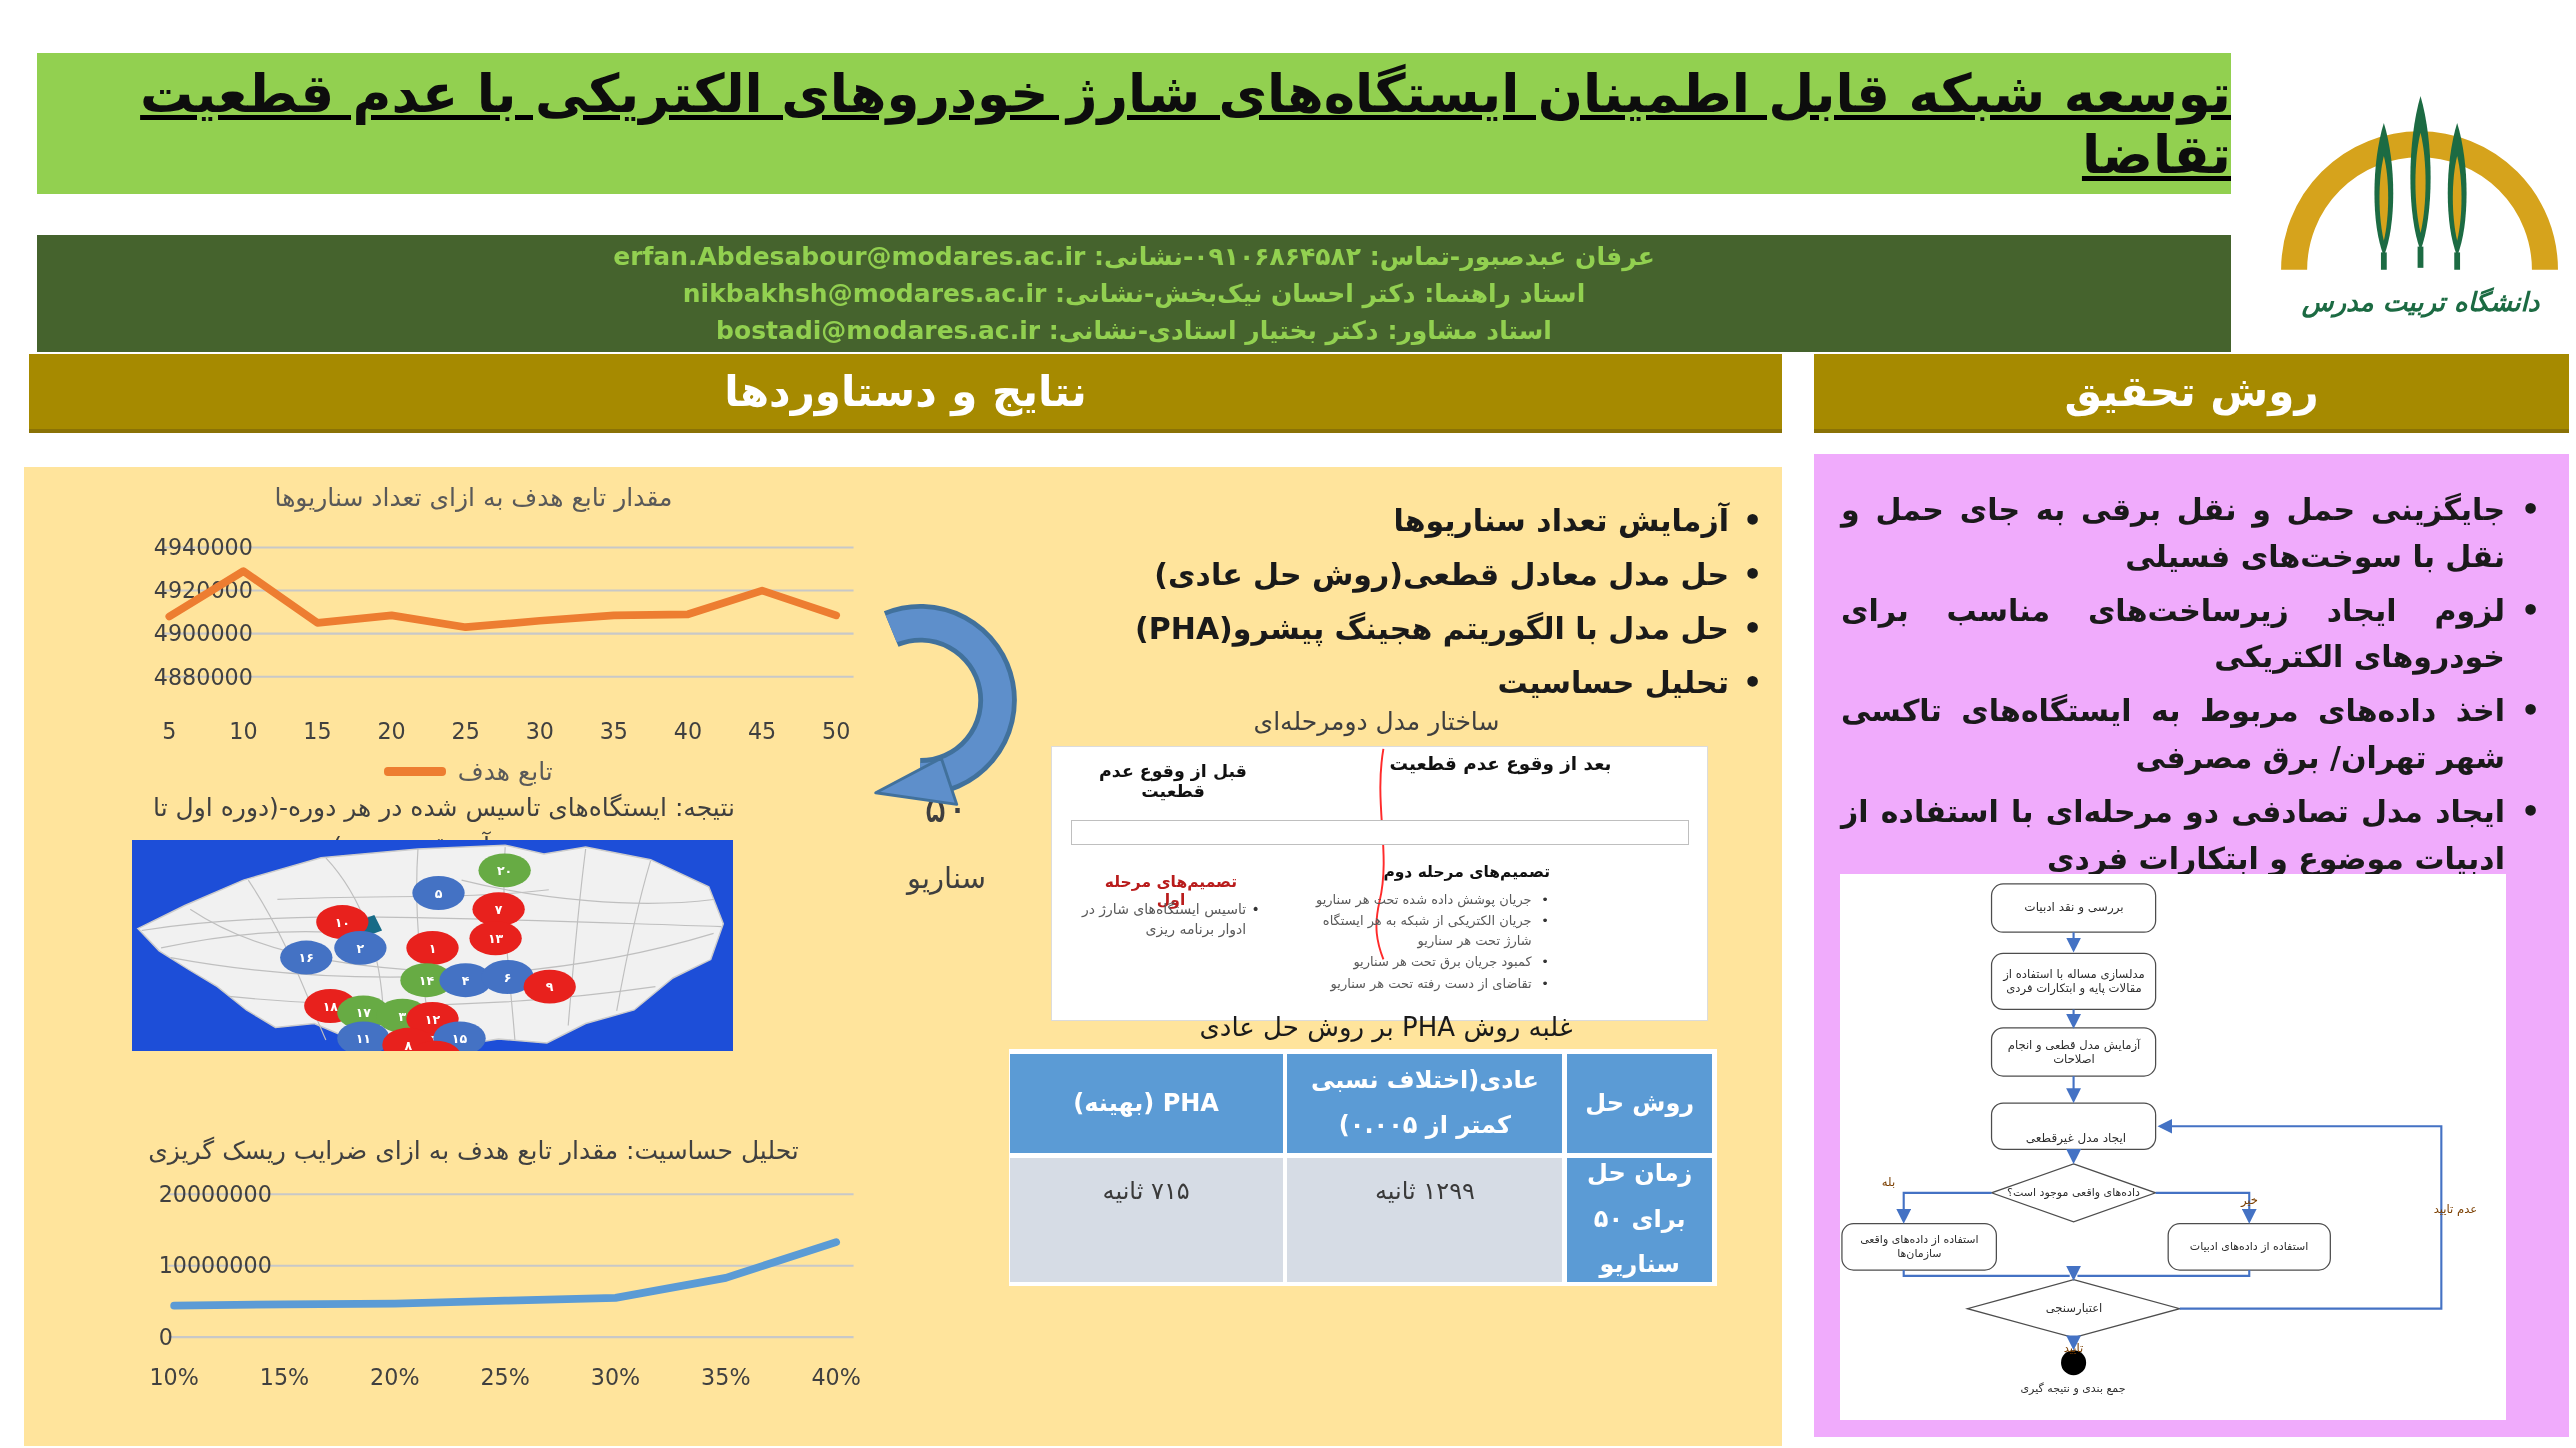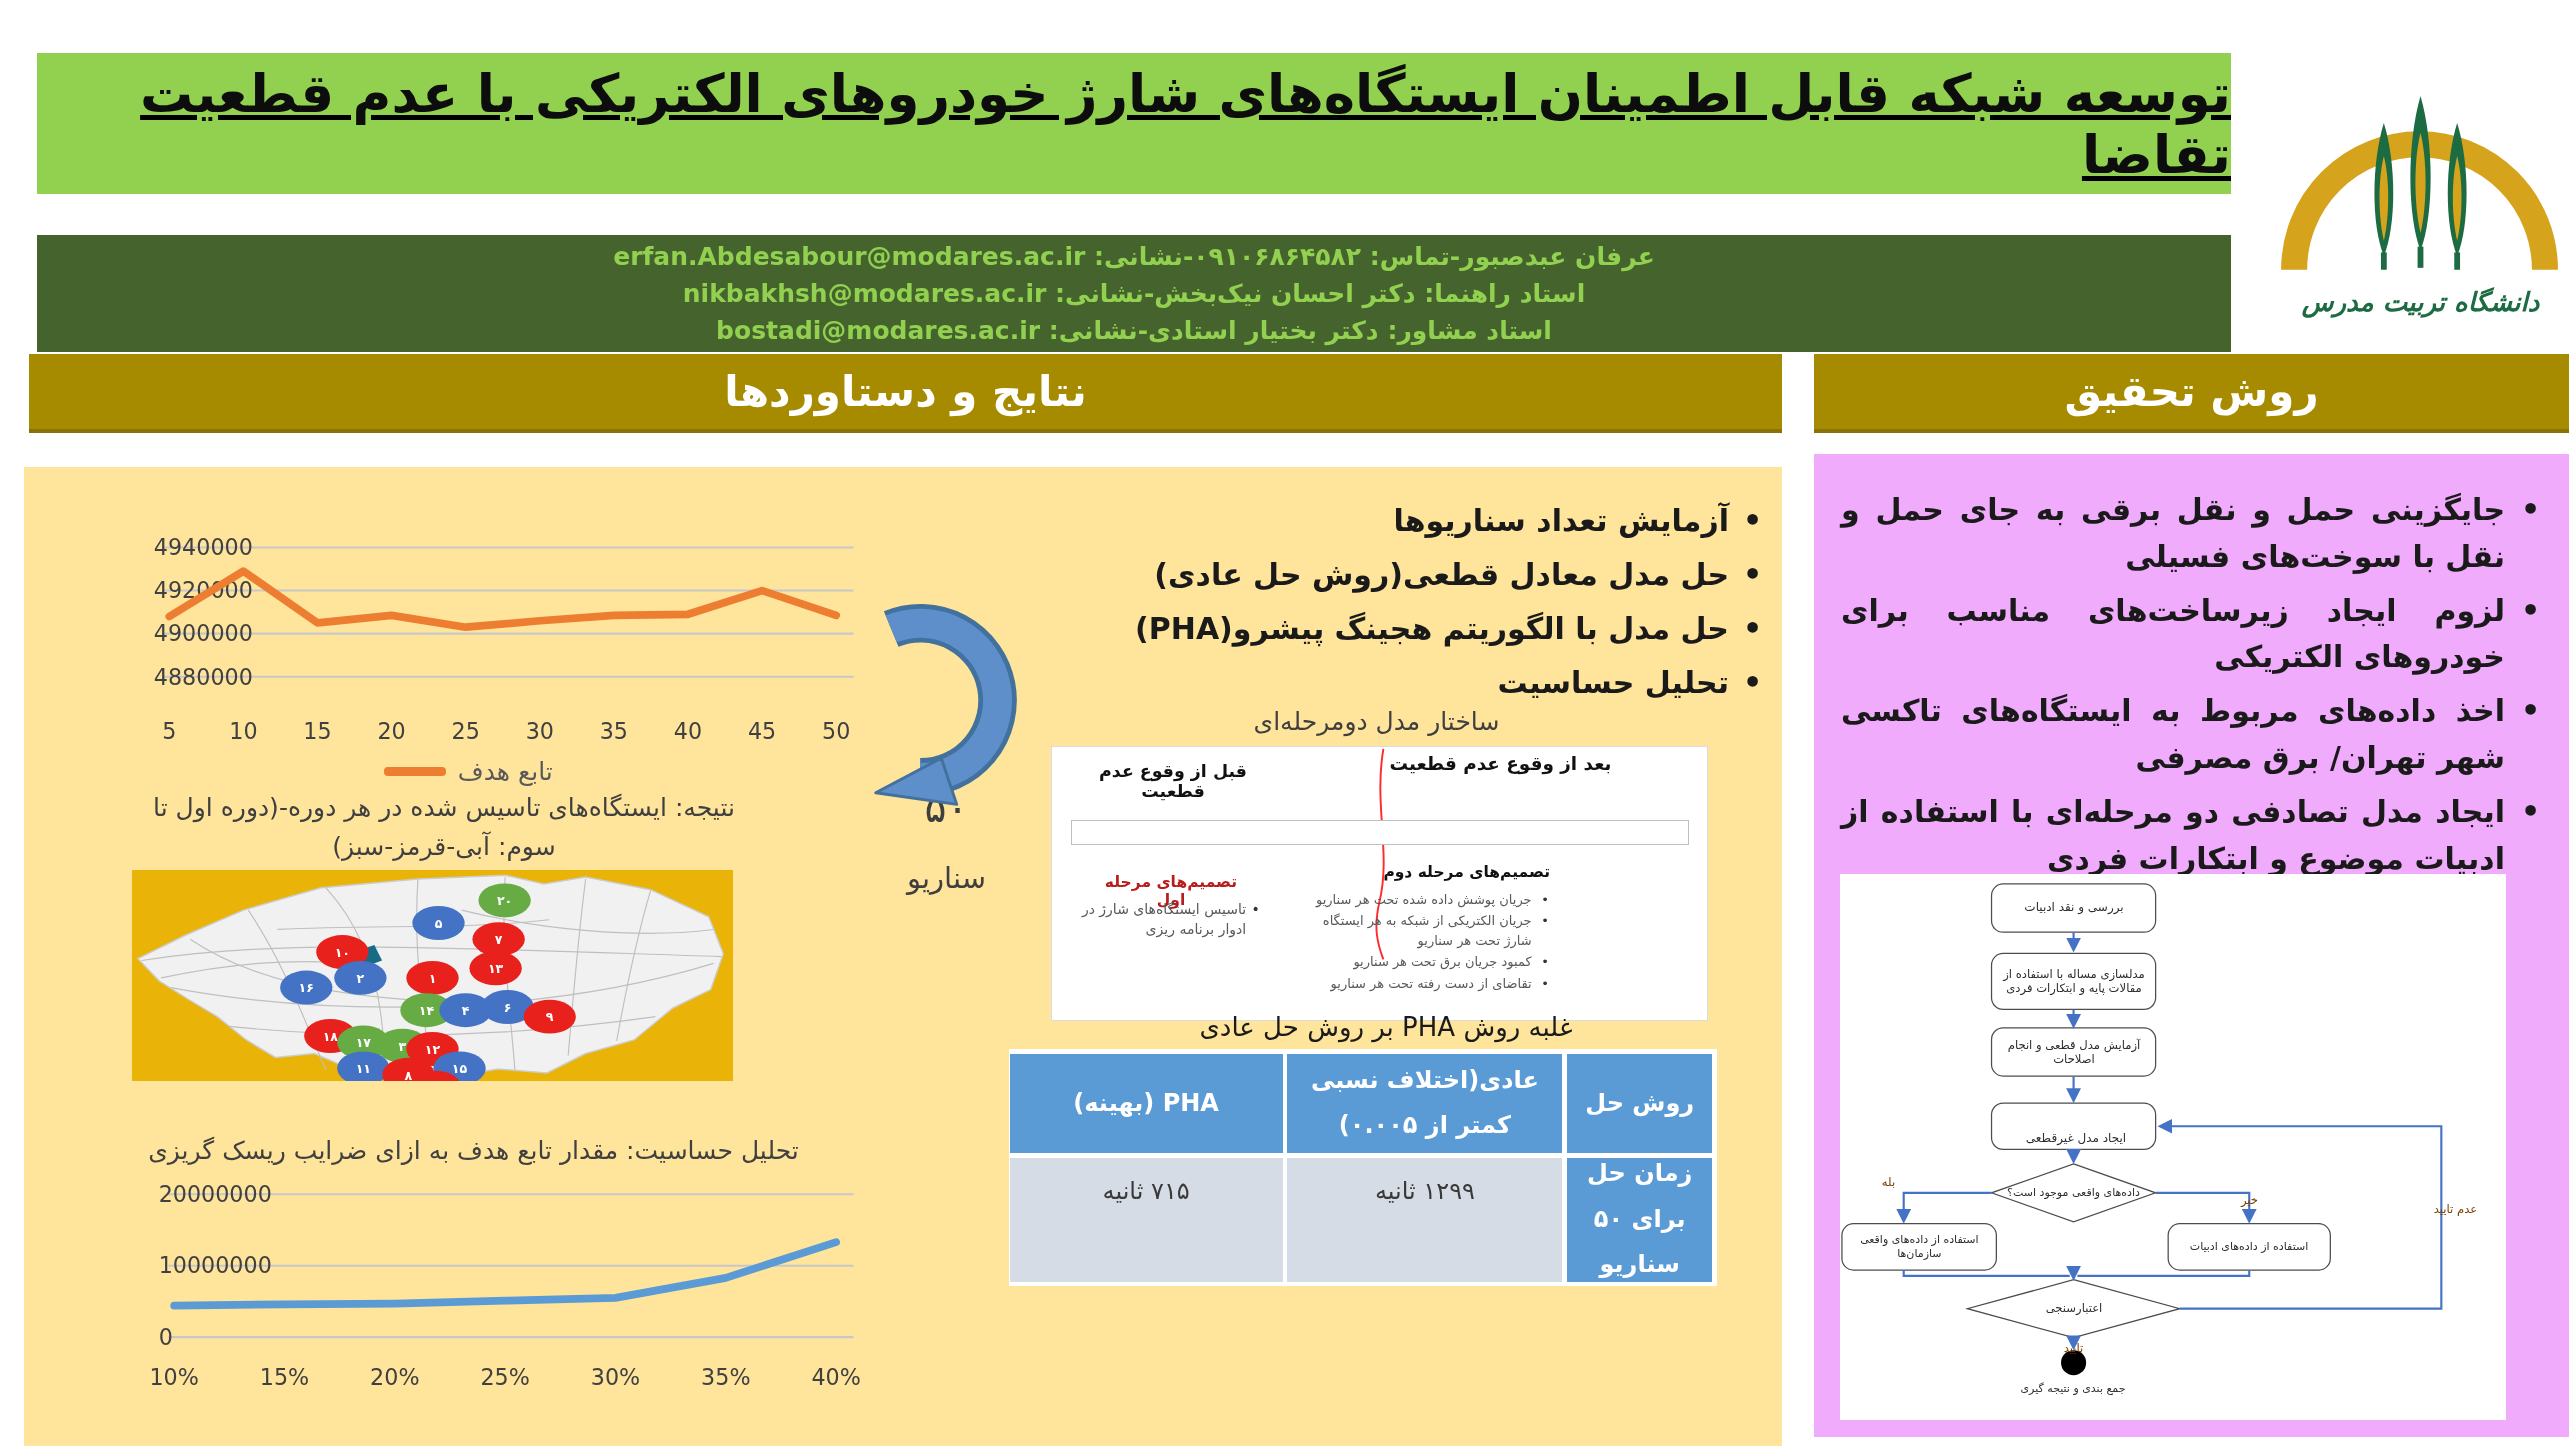--- a/index.html
+++ b/index.html
@@ -32,21 +32,21 @@
   .chart-title { font-size:25px; color:#595959; text-align:center; }
   .c1-title { left:68px; top:15.5px; width:763px; }
   .c1-svg   { left:39px; top:50px; }
   .legend-row { left:174px; top:290px; width:541px; display:flex; align-items:center; justify-content:center; gap:11.6px; }
   .legend-row span { font-size:25px; color:#595959; }
   .legend-swatch { width:62px; height:8.7px; background:#ED7D31; border-radius:3.9px; }
   .map-note { left:111px; top:322px; width:618px; font-size:25px; line-height:1.55; color:#3F3F3F; text-align:center; }
   .fifty { left:874px; top:317px; width:97px; display:flex; flex-direction:column; align-items:center; gap:29px; color:#3F3F3F; }
   .fifty .num { font-size:41px; } .fifty .word { font-size:29px; }
   .big-arrow { left:838px; top:135px; }
-  .map-box { left:108px; top:403px; width:601px; height:211px; background:#eab308; }
+  .map-box { left:108px; top:373px; width:601px; height:211px; background:#1d4ed8; }
   .c2-title { left:68px; top:669px; width:763px; color:#404040; }
   .c2-svg   { left:39px; top:703px; }
 
   
   .mid-bullets { left:995px; top:27px; width:749px; list-style:none; }
   .mid-bullets li { font-size:30px; font-weight:bold; color:#1a1a1a; line-height:1.8;
     position:relative; padding-right:39px; text-align:right; }
   .mid-bullets li::before { content:"•"; position:absolute; right:5.8px; }
   .ts-caption { left:1111px; top:240px; width:483px; font-size:25px; color:#3F3F3F; text-align:center; }
   .two-stage { left:1027px; top:279px; width:657px; height:275px; background:#fff; border:1px solid #DCDCDC; }
@@ -123,20 +123,21 @@
 
   <div class="abs sec-hdr hdr-results">
     <span>نتایج و دستاوردها</span>
   </div>
   <div class="abs sec-hdr hdr-method">
     <span>روش تحقیق</span>
   </div>
 
   <div class="abs panel-results">
 
+    <div class="abs chart-title c1-title">مقدار تابع هدف به ازای تعداد سناریوها</div>
     <svg id="chart1" class="abs c1-svg" width="807" height="237" viewBox="0 0 835 245">
         <line x1="104" x2="818" y1="165.23076923076923" y2="165.23076923076923" stroke="#C8C8C8" stroke-width="2.2"></line>
         <text x="94" y="173.23076923076923" text-anchor="end" font-size="23" fill="#404040">4880000</text>
         <line x1="104" x2="818" y1="120.61538461538461" y2="120.61538461538461" stroke="#C8C8C8" stroke-width="2.2"></line>
         <text x="94" y="128.6153846153846" text-anchor="end" font-size="23" fill="#404040">4900000</text>
         <line x1="104" x2="818" y1="76" y2="76" stroke="#C8C8C8" stroke-width="2.2"></line>
         <text x="94" y="84" text-anchor="end" font-size="23" fill="#404040">4920000</text>
         <line x1="104" x2="818" y1="31.384615384615387" y2="31.384615384615387" stroke="#C8C8C8" stroke-width="2.2"></line>
         <text x="94" y="39.38461538461539" text-anchor="end" font-size="23" fill="#404040">4940000</text>
         <text x="110" y="230" text-anchor="middle" font-size="23" fill="#404040">5</text>

